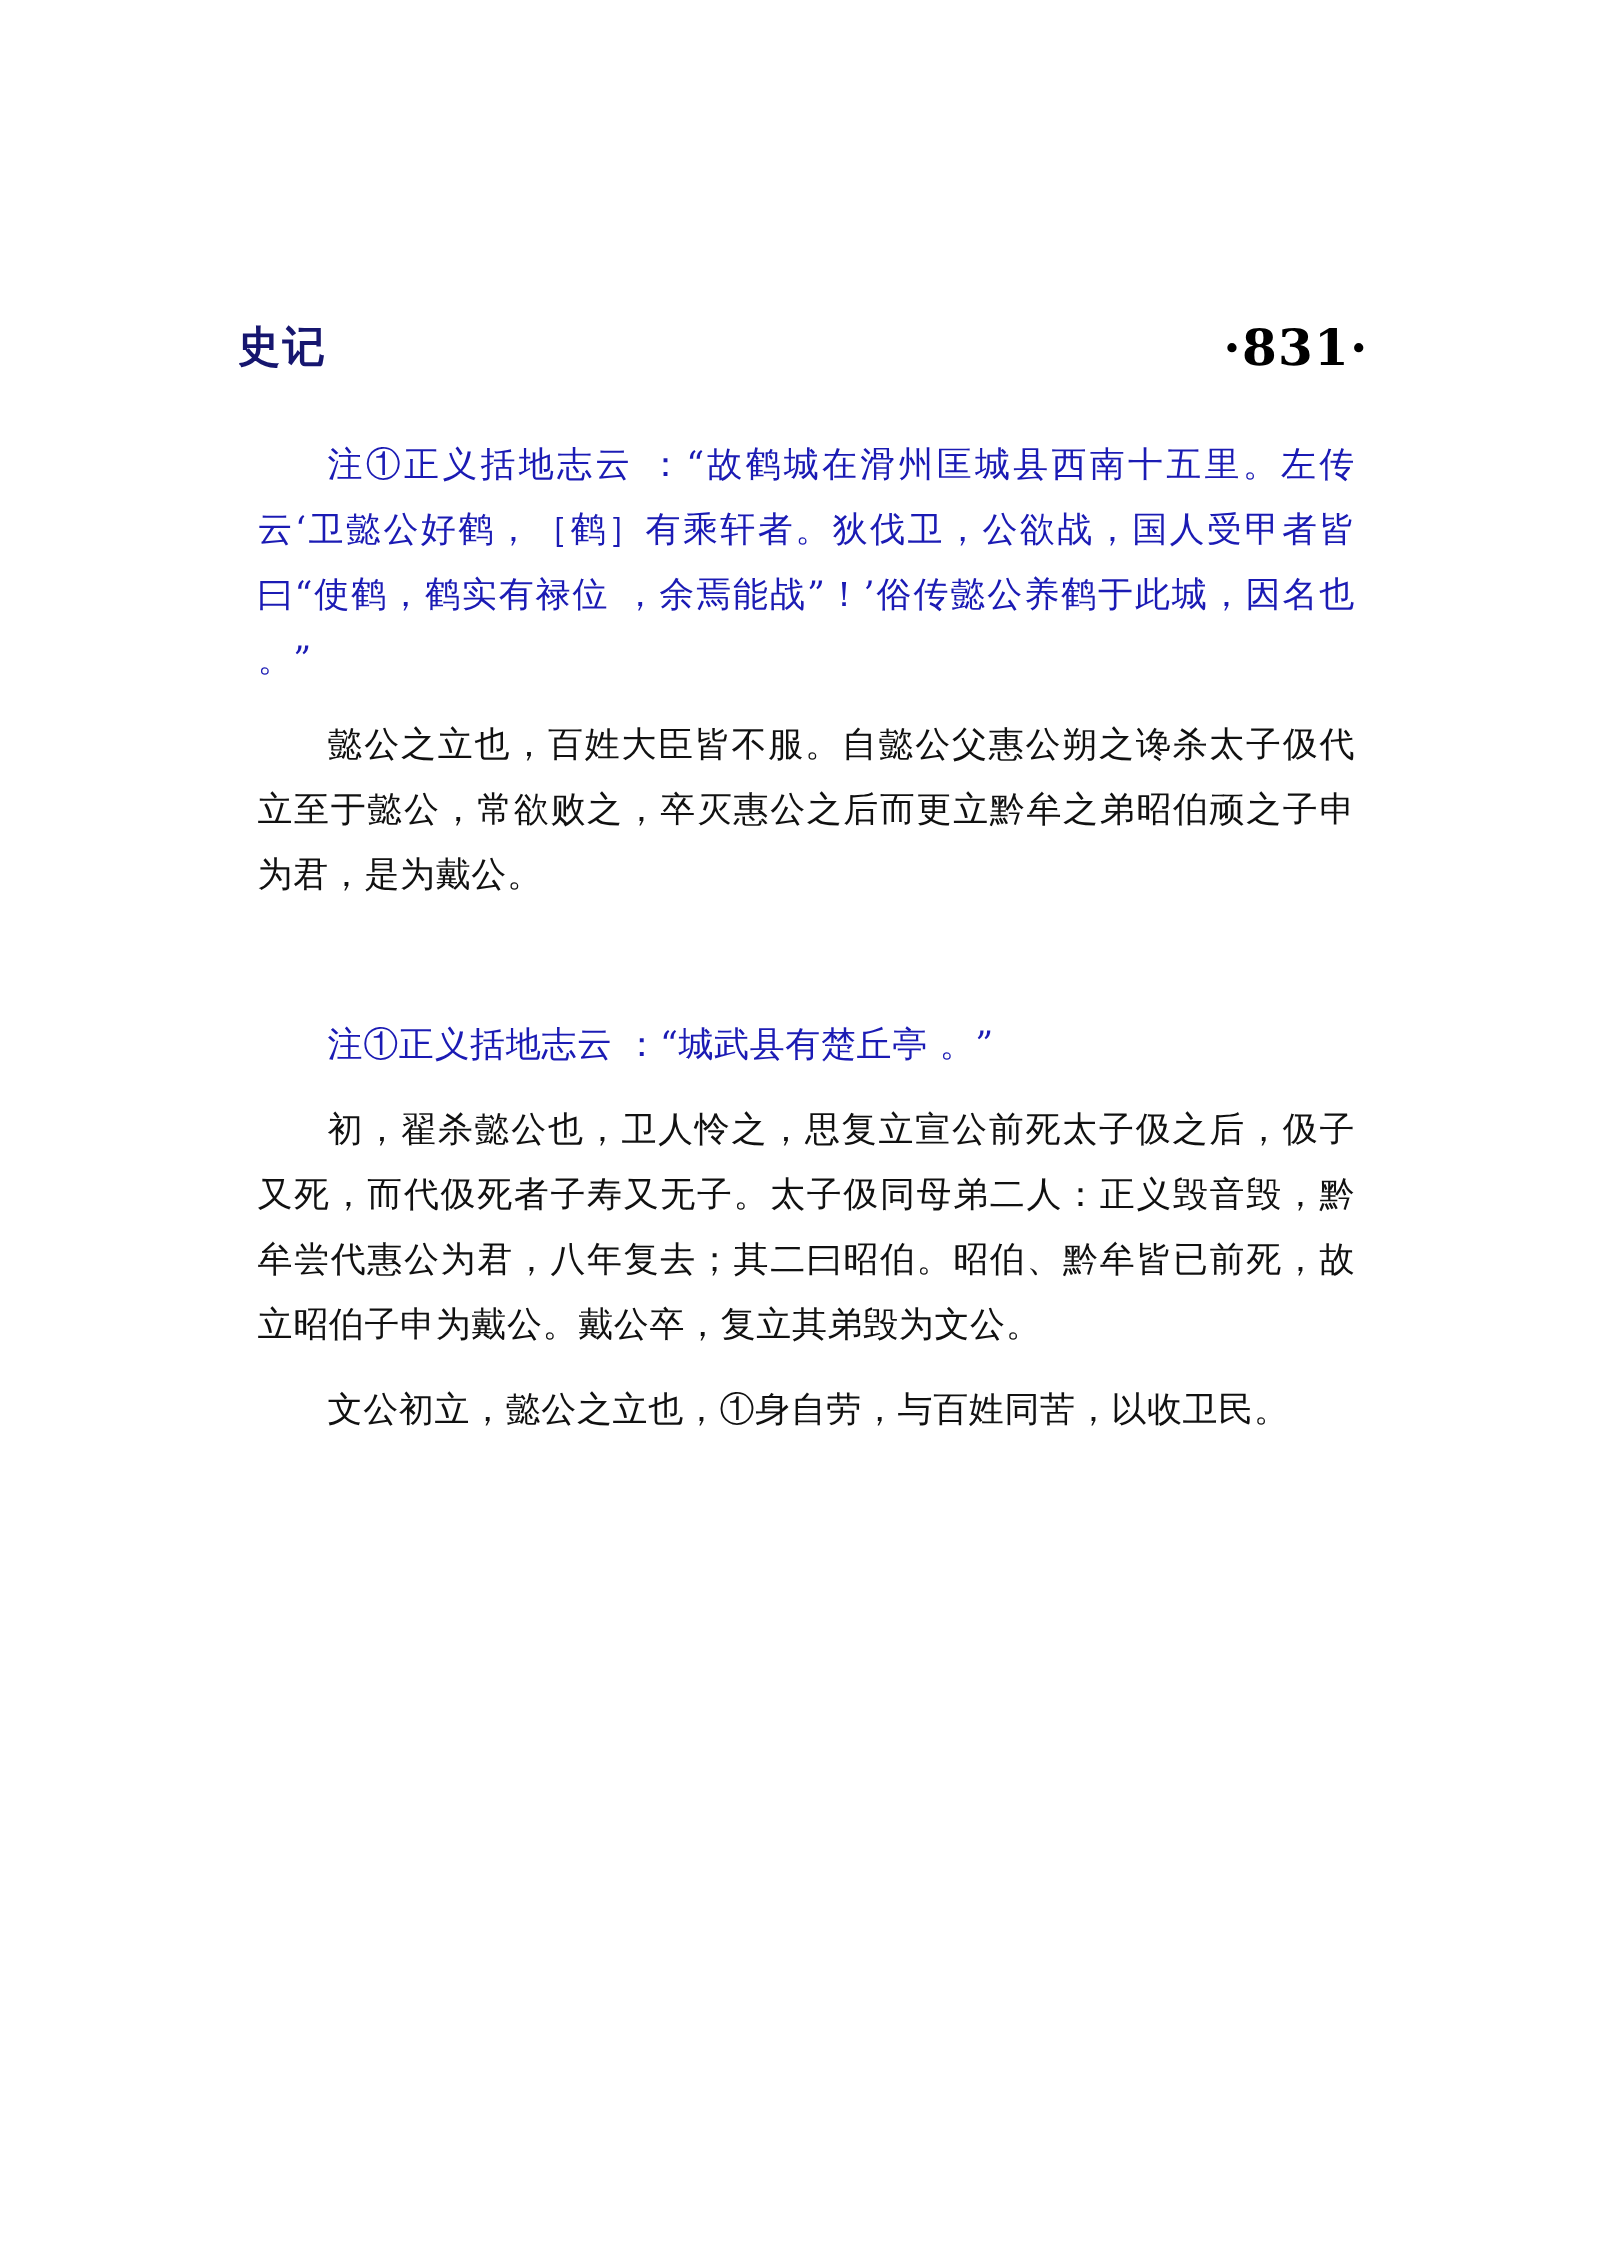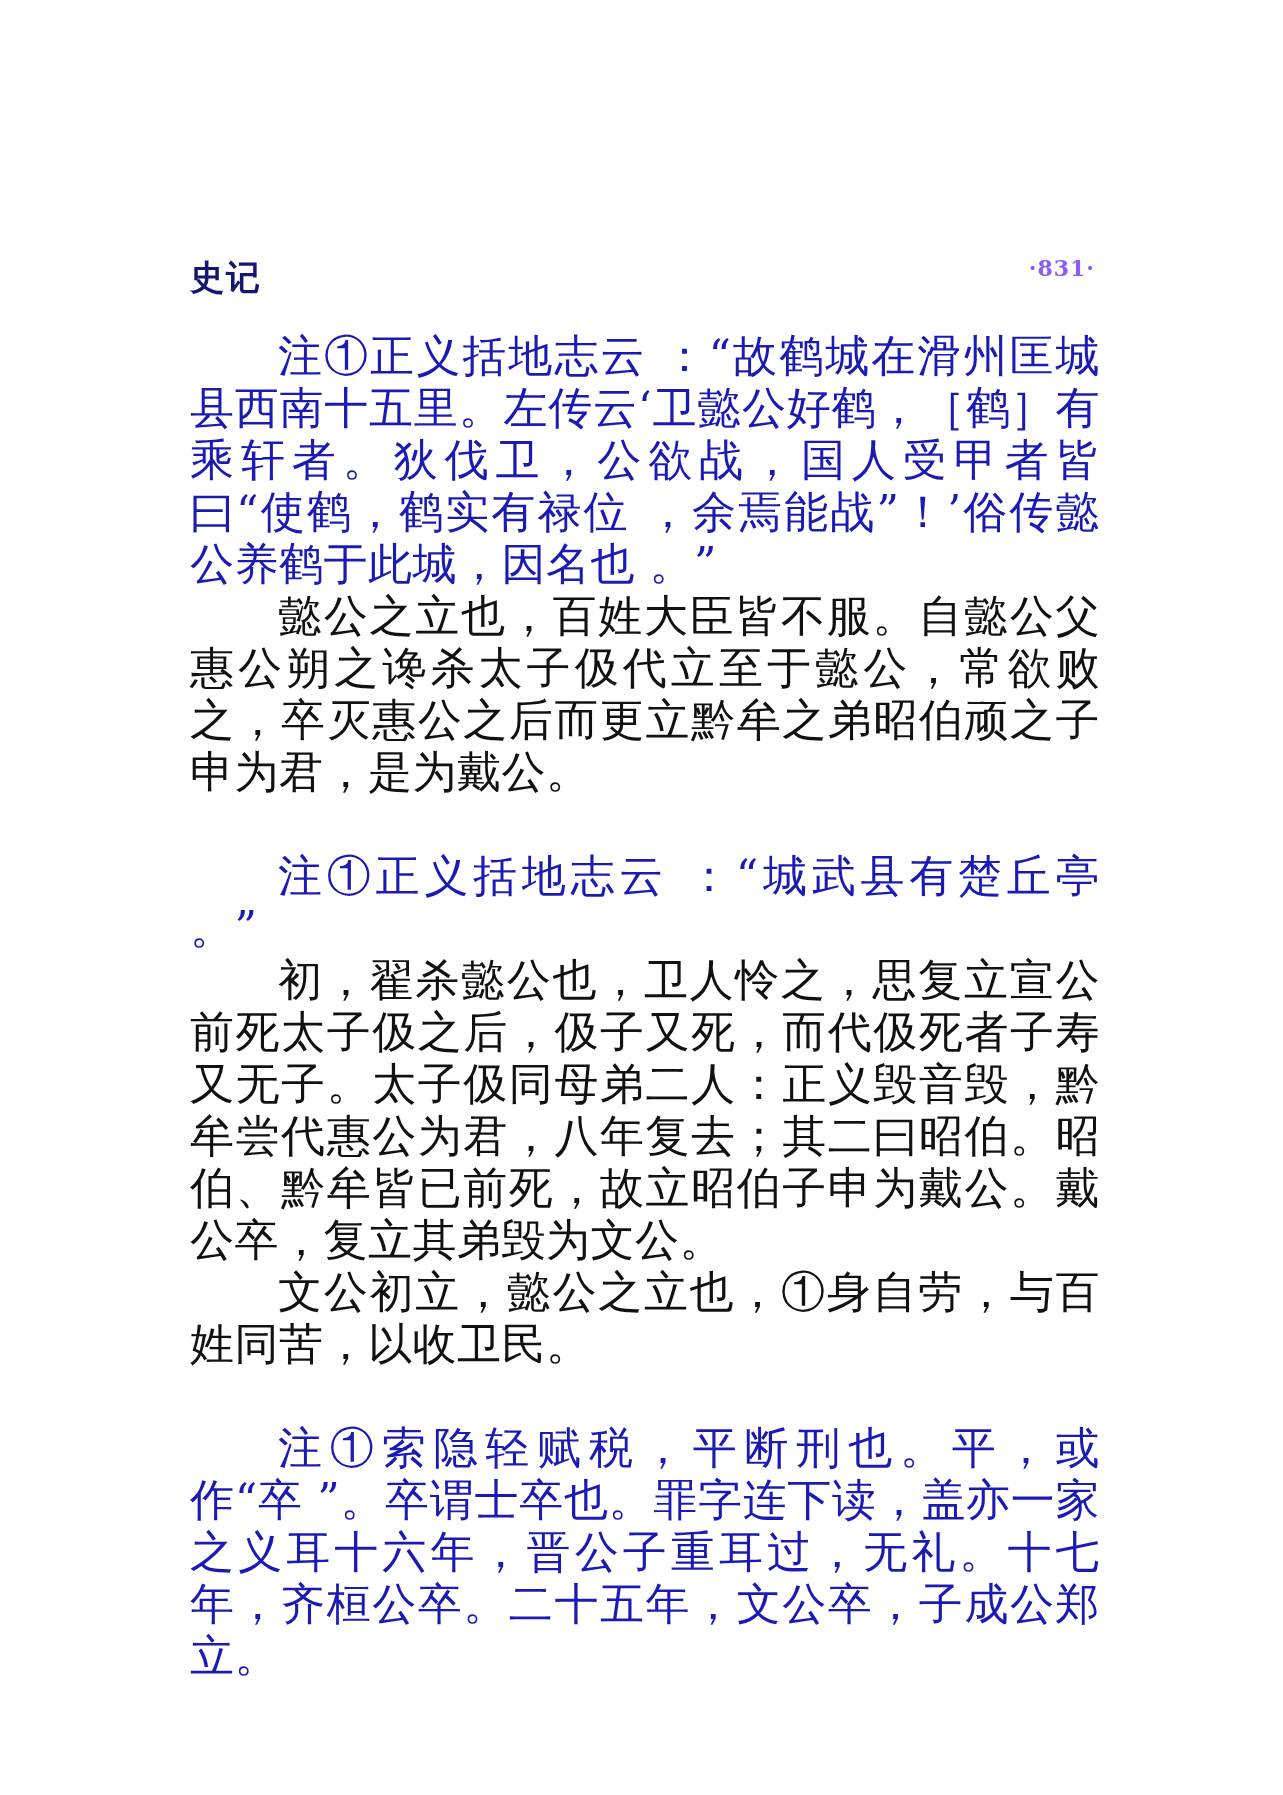--- a/index.html
+++ b/index.html
@@ -31,34 +31,34 @@
     justify-content: space-between;
     align-items: flex-start;
   }
   .header-title {
     font-size: 34px;
     font-weight: 700;
     letter-spacing: 2px;
     color: #16166f;
   }
   .header-page {
-    font-size: 22px;
+    font-size: 40px;
     font-weight: 700;
     letter-spacing: 1px;
-    color: #8b5cf6;
+    color: #000000;
   }
   .content {
     position: absolute;
     left: 190px;
     top: 330px;
     width: 910px;
   }
   p {
-    margin: 0;
-    font-size: 44px;
+    margin: 16px;
+    font-size: 28px;
     line-height: 52px;
     text-align: justify;
     text-justify: inter-ideograph;
     letter-spacing: 0.5px;
     color: #16166f;
   }
   p.body {
     color: #111111;
     text-indent: 2em;
   }
@@ -86,16 +86,15 @@
     <p class="body">懿公之立也，百姓大臣皆不服。自懿公父惠公朔之谗杀太子伋代立至于懿公，常欲败之，卒灭惠公之后而更立黔牟之弟昭伯顽之子申为君，是为戴公。</p>
 
     <div class="gap"></div>
 
     <p class="note">注①正义括地志云 ：“城武县有楚丘亭 。”</p>
     <p class="body">初，翟杀懿公也，卫人怜之，思复立宣公前死太子伋之后，伋子又死，而代伋死者子寿又无子。太子伋同母弟二人：正义毁音毁，黔牟尝代惠公为君，八年复去；其二曰昭伯。昭伯、黔牟皆已前死，故立昭伯子申为戴公。戴公卒，复立其弟毁为文公。</p>
     <p class="body">文公初立，懿公之立也，①身自劳，与百姓同苦，以收卫民。</p>
 
     <div class="gap"></div>
 
-    <p class="note">注①索隐轻赋税，平断刑也。平，或作“卒 ”。卒谓士卒也。罪字连下读，盖亦一家之义耳十六年，晋公子重耳过，无礼。十七年，齐桓公卒。二十五年，文公卒，子成公郑立。</p>
 
   </div>
 </div>
 
 </body></html>

